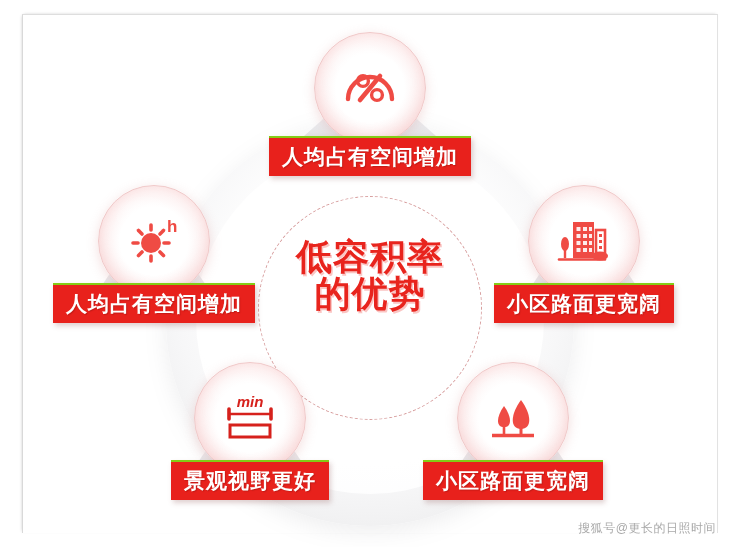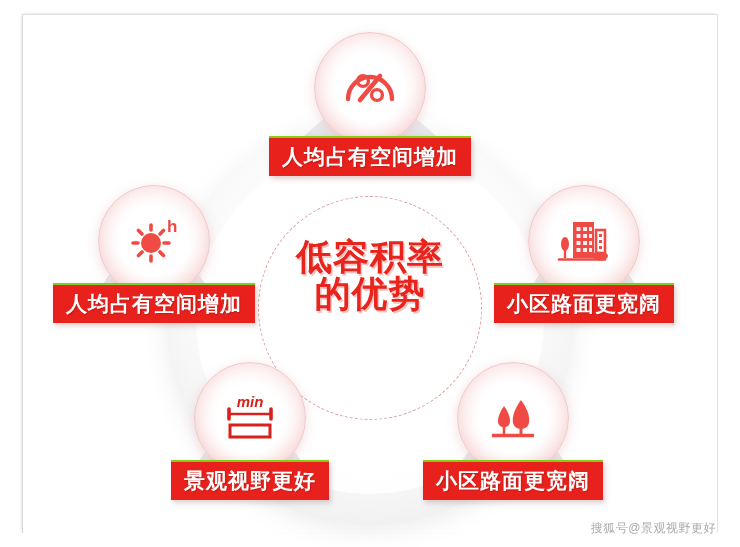--- a/index.html
+++ b/index.html
@@ -306,15 +306,15 @@
 
             <line x1="10" y1="48.5" x2="52" y2="48.5" stroke="#ef4b44" stroke-width="3.4" stroke-linecap="butt"></line>
           </svg>
         </span>
       </div>
       <div class="banner" style="top:98px;">小区路面更宽阔</div>
     </div>
 
   </div>
 
-  <div class="watermark">搜狐号@景观视野更好</div>
+  <div class="watermark">搜狐号@更长的日照时间</div>
 
 </div>
 
 </body></html>

